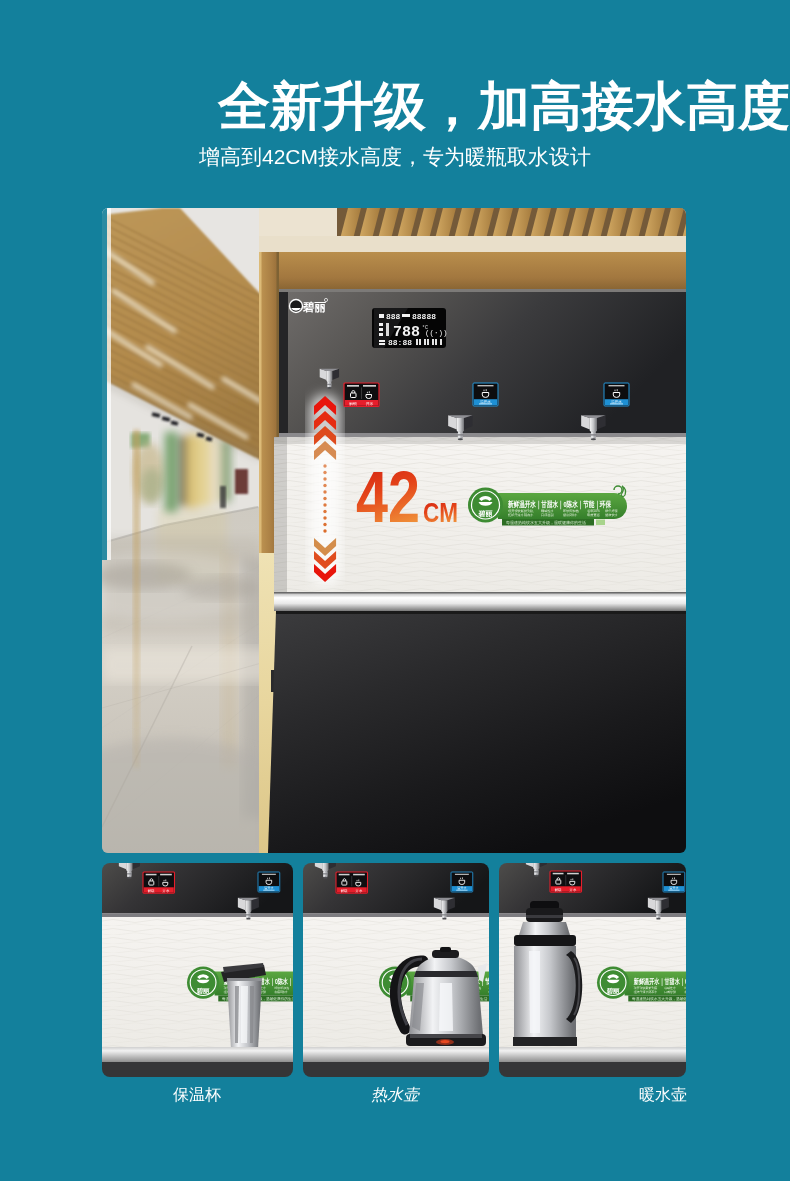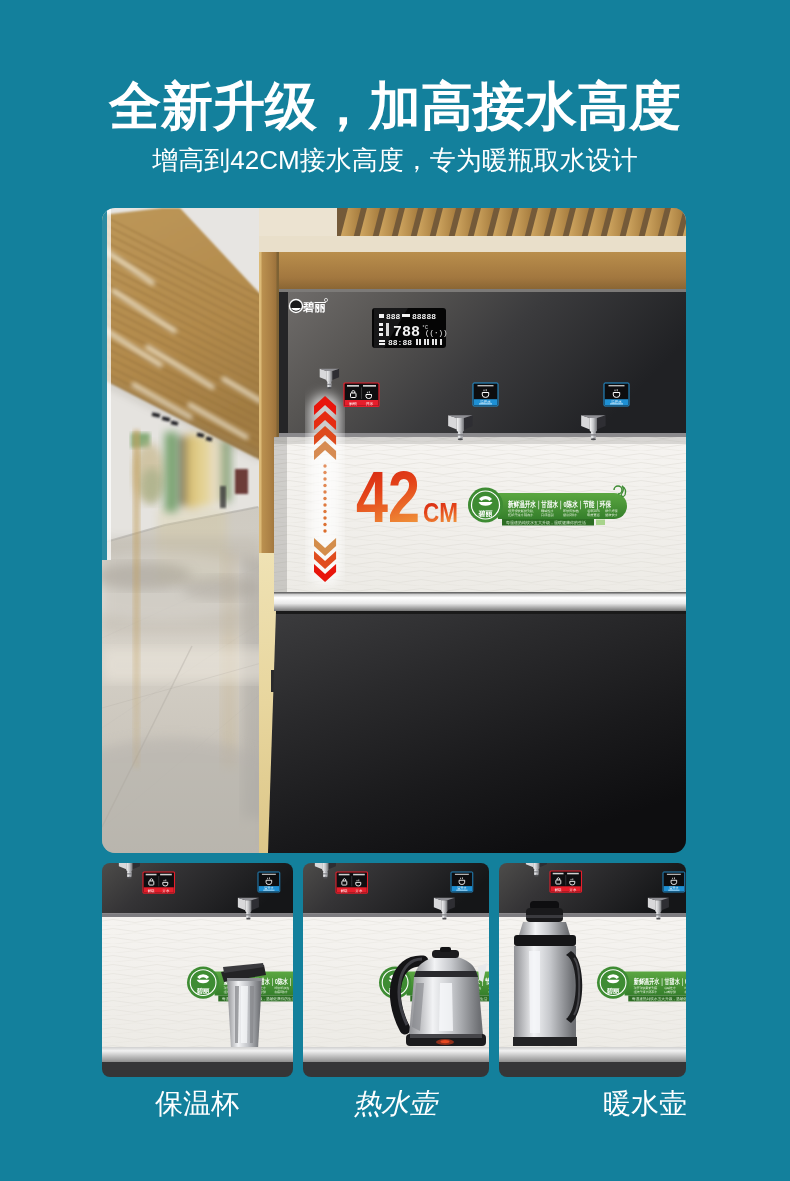--- a/index.html
+++ b/index.html
@@ -1,21 +1,21 @@
 <!DOCTYPE html>
 <html><head>
 <meta charset="utf-8">
 <style>
 html,body{margin:0;padding:0;}
 body{width:790px;height:1181px;background:#13809c;font-family:"Liberation Sans",sans-serif;position:relative;overflow:hidden;}
-.title{position:absolute;left:0;top:72px;width:790px;text-align:center;color:#fff;font-size:52px;font-weight:bold;}
-.sub{position:absolute;left:0;top:143px;width:790px;text-align:center;color:#fff;font-size:26px;font-weight:normal;}
-.photo{position:absolute;left:102px;top:208px;width:584px;height:645px;border-radius:13px;overflow:hidden;}
+.title{position:absolute;left:0;top:72px;width:790px;text-align:right;color:#fff;font-size:52px;font-weight:bold;}
+.sub{position:absolute;left:0;top:143px;width:790px;text-align:center;color:#fff;font-size:21px;font-weight:normal;}
+.photo{position:absolute;left:102px;top:208px;width:584px;height:645px;border-radius:6px;overflow:hidden;}
 .thumb{position:absolute;top:863px;height:214px;border-radius:8px;overflow:hidden;}
-.tlabel{position:absolute;top:1085px;color:#fff;font-size:28px;text-align:center;width:190px;}
+.tlabel{position:absolute;top:1085px;color:#fff;font-size:16px;text-align:center;width:190px;}
 </style>
 </head>
 <body>
 
 <div class="title">全新升级，加高接水高度</div>
 
 <div class="sub">增高到42CM接水高度，专为暖瓶取水设计</div>
 
 <div class="photo" id="mainphoto">
 <svg width="584" height="645" viewBox="0 0 584 645">

